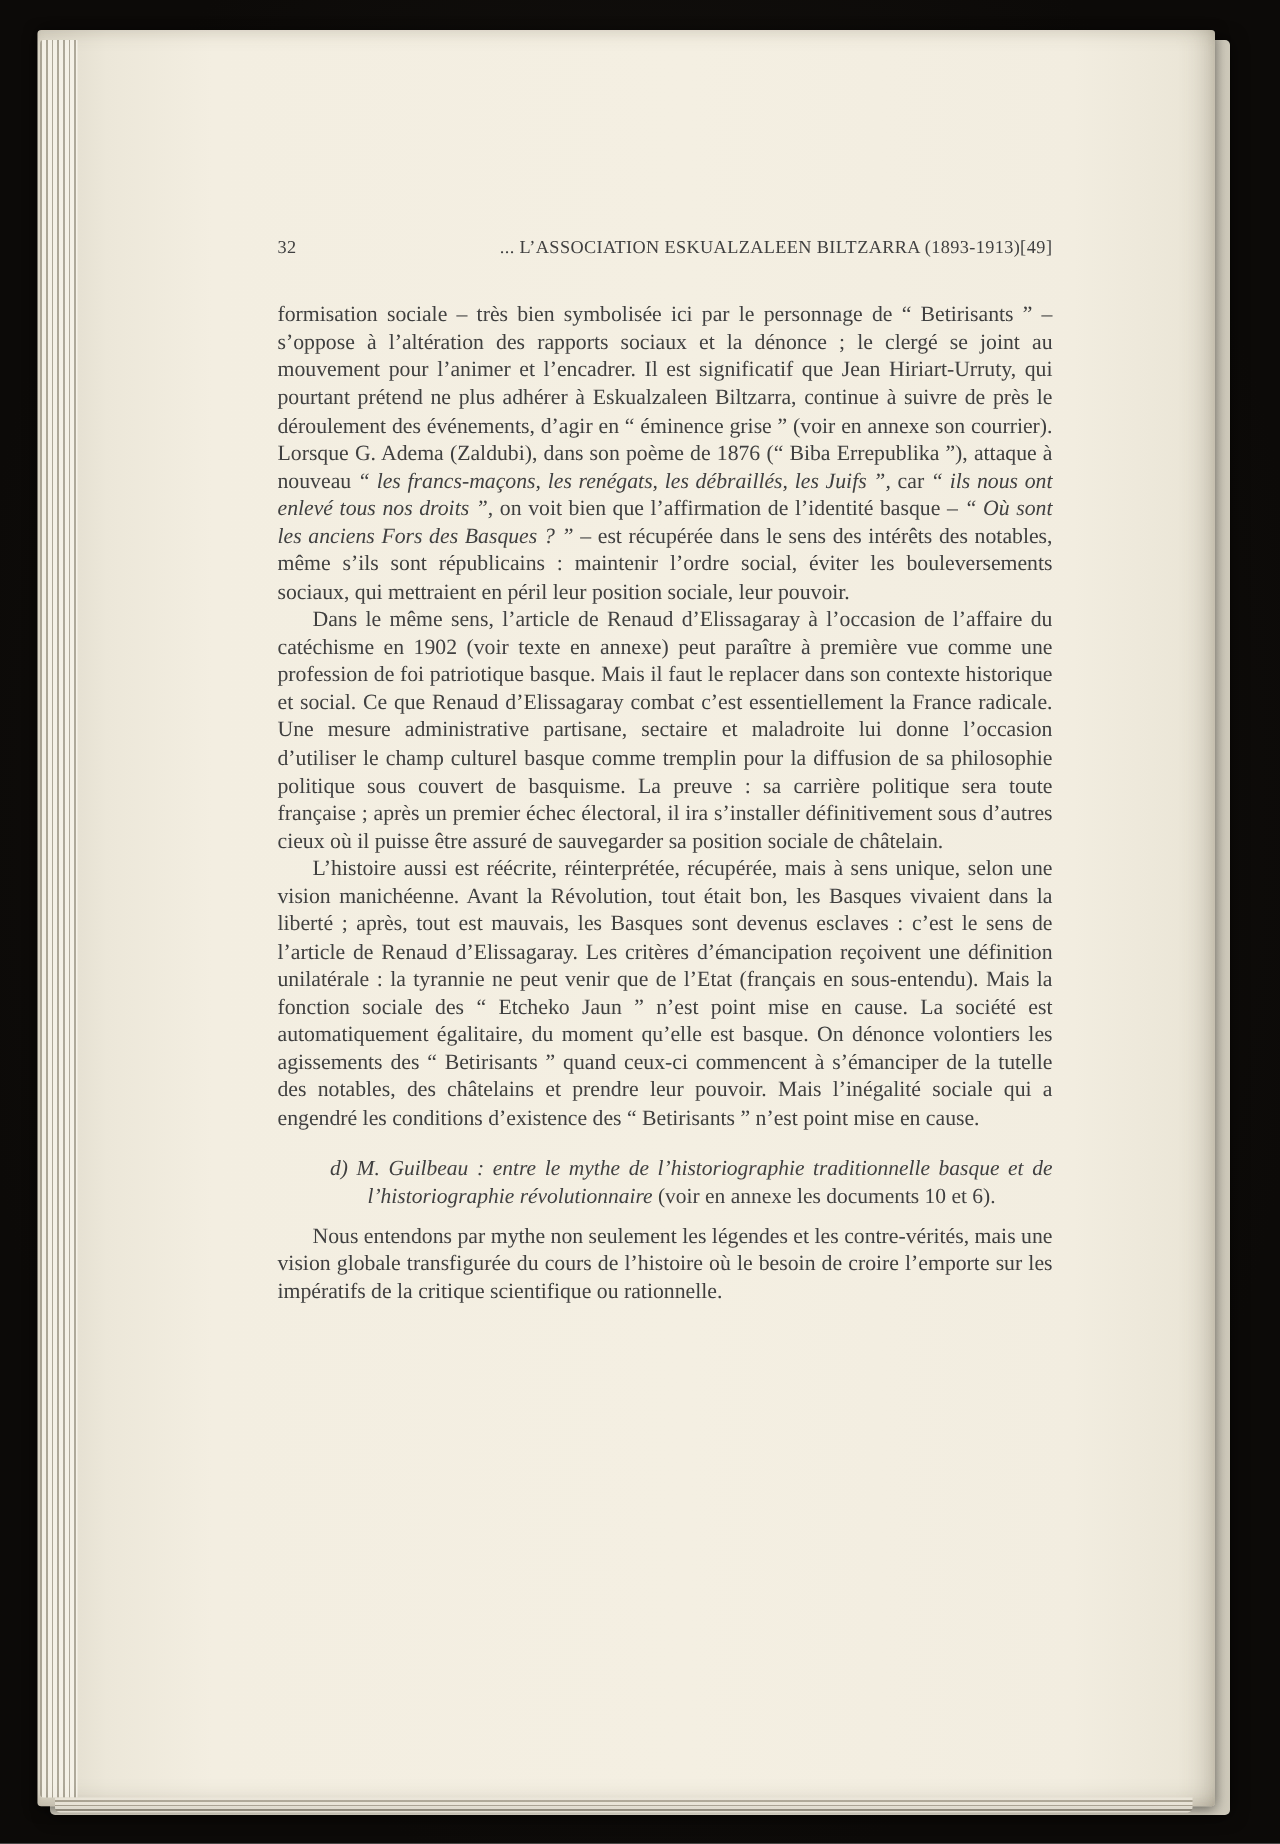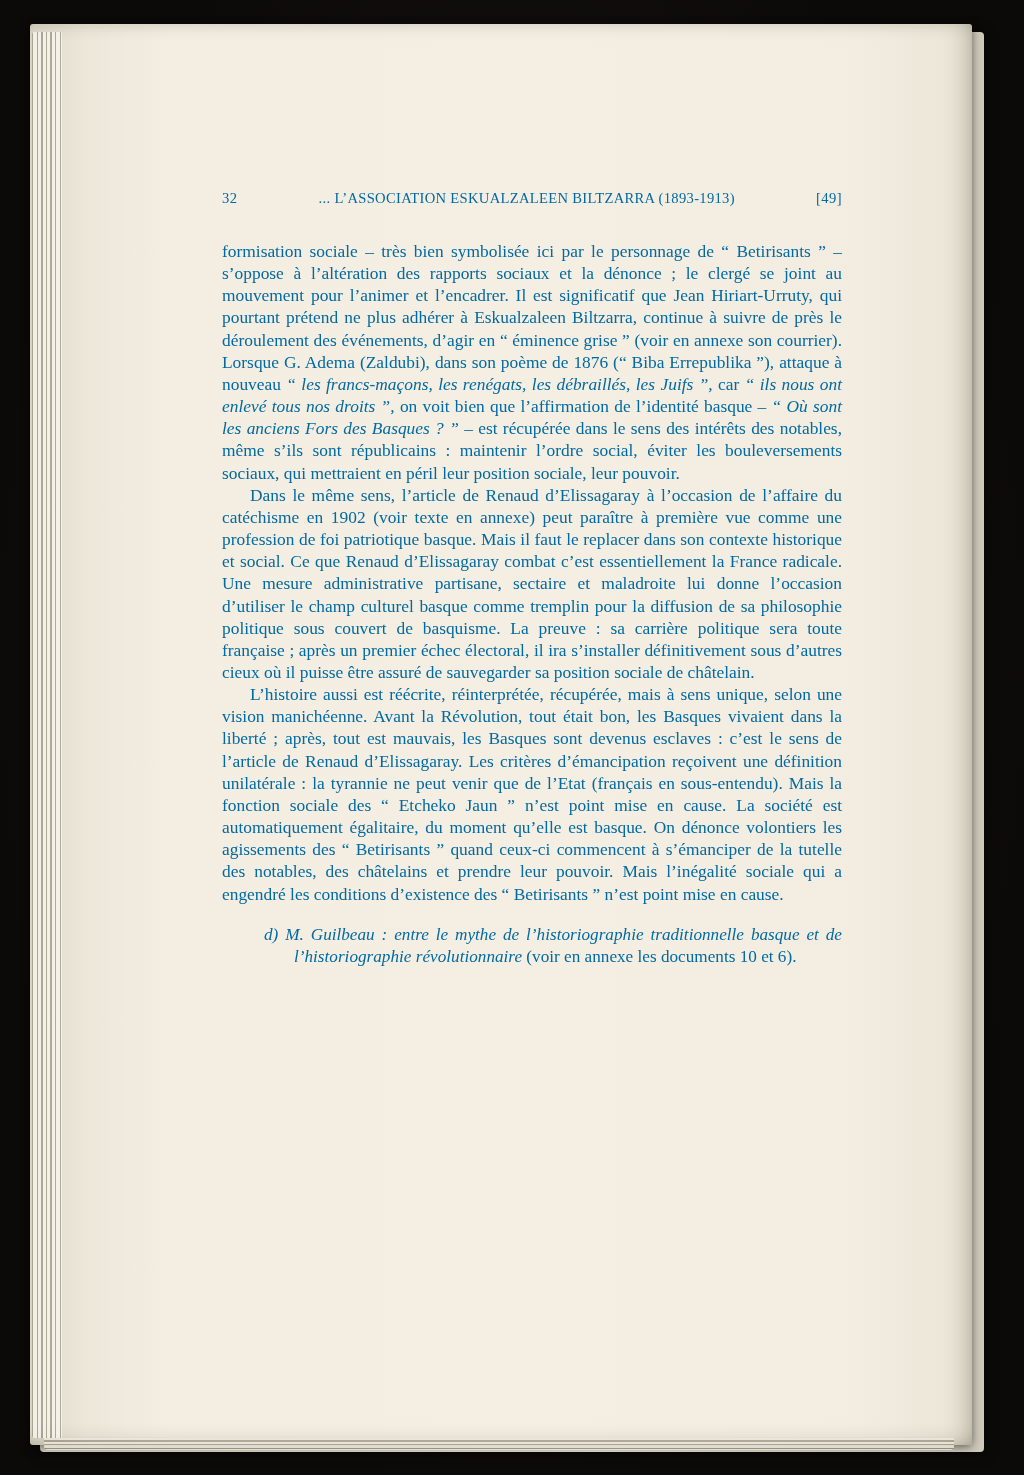--- a/index.html
+++ b/index.html
@@ -75,36 +75,36 @@
       rgba(236,231,219,0.85) 0px, rgba(236,231,219,0.85) 2.4px,
       rgba(120,112,95,0.45) 2.4px, rgba(120,112,95,0.45) 3.6px);
   }
 
   
   .content {
     position: absolute;
     left: 222px;
     top: 190px;
     width: 620px;
-    color: #0369a1;
+    color: #404040;
   }
 
   .running-header {
     display: flex;
     align-items: baseline;
     justify-content: space-between;
     font-size: 14.6px;
     letter-spacing: 0.4px;
     margin-bottom: 33px;
     white-space: nowrap;
   }
   .running-header .num { flex: 0 0 auto; }
   .running-header .title {
     flex: 1 1 auto;
-    text-align: center;
+    text-align: right;
     letter-spacing: 0.3px;
   }
 
   .para {
     margin: 0;
     font-size: 17.4px;
     line-height: 22.15px;
     text-align: justify;
     text-justify: inter-word;
   }
@@ -131,14 +131,15 @@
   <div class="running-header">
     <span class="num">32</span>
     <span class="title">... L’ASSOCIATION ESKUALZALEEN BILTZARRA (1893-1913)</span>
     <span class="num">[49]</span>
   </div>
   <div>
       <p class="para"><span>formisation sociale – très bien symbolisée ici par le personnage de “ Betirisants ” – s’oppose à l’altération des rapports sociaux et la dénonce ; le clergé se joint au mouvement pour l’animer et l’encadrer. Il est significatif que Jean Hiriart-Urruty, qui pourtant prétend ne plus adhérer à Eskualzaleen Biltzarra, continue à suivre de près le déroulement des événements, d’agir en “ éminence grise ” (voir en annexe son courrier). Lorsque G. Adema (Zaldubi), dans son poème de 1876 (“ Biba Errepublika ”), attaque à nouveau </span><span class="em">“ les francs-maçons, les renégats, les débraillés, les Juifs ”,</span><span> car </span><span class="em">“ ils nous ont enlevé tous nos droits ”,</span><span> on voit bien que l’affirmation de l’identité basque – </span><span class="em">“ Où sont les anciens Fors des Basques ? ”</span><span> – est récupérée dans le sens des intérêts des notables, même s’ils sont républicains : maintenir l’ordre social, éviter les bouleversements sociaux, qui mettraient en péril leur position sociale, leur pouvoir.</span></p>
       <p class="para indent"><span>Dans le même sens, l’article de Renaud d’Elissagaray à l’occasion de l’affaire du catéchisme en 1902 (voir texte en annexe) peut paraître à première vue comme une profession de foi patriotique basque. Mais il faut le replacer dans son contexte historique et social. Ce que Renaud d’Elissagaray combat c’est essentiellement la France radicale. Une mesure administrative partisane, sectaire et maladroite lui donne l’occasion d’utiliser le champ culturel basque comme tremplin pour la diffusion de sa philosophie politique sous couvert de basquisme. La preuve : sa carrière politique sera toute française ; après un premier échec électoral, il ira s’installer définitivement sous d’autres cieux où il puisse être assuré de sauvegarder sa position sociale de châtelain.</span></p>
       <p class="para indent"><span>L’histoire aussi est réécrite, réinterprétée, récupérée, mais à sens unique, selon une vision manichéenne. Avant la Révolution, tout était bon, les Basques vivaient dans la liberté ; après, tout est mauvais, les Basques sont devenus esclaves : c’est le sens de l’article de Renaud d’Elissagaray. Les critères d’émancipation reçoivent une définition unilatérale : la tyrannie ne peut venir que de l’Etat (français en sous-entendu). Mais la fonction sociale des “ Etcheko Jaun ” n’est point mise en cause. La société est automatiquement égalitaire, du moment qu’elle est basque. On dénonce volontiers les agissements des “ Betirisants ” quand ceux-ci commencent à s’émanciper de la tutelle des notables, des châtelains et prendre leur pouvoir. Mais l’inégalité sociale qui a engendré les conditions d’existence des “ Betirisants ” n’est point mise en cause.</span></p>
       <p class="para subheading"><span class="em">d) M. Guilbeau : entre le mythe de l’historiographie traditionnelle basque et de l’historiographie révolutionnaire </span><span>(voir en annexe les documents 10 et 6).</span></p>
+      <p class="para indent"><span>Nous entendons par mythe non seulement les légendes et les contre-vérités, mais une vision globale transfigurée du cours de l’histoire où le besoin de croire l’emporte sur les impératifs de la critique scientifique ou rationnelle.</span></p>
     </div>
 </div>
 
 </body></html>

